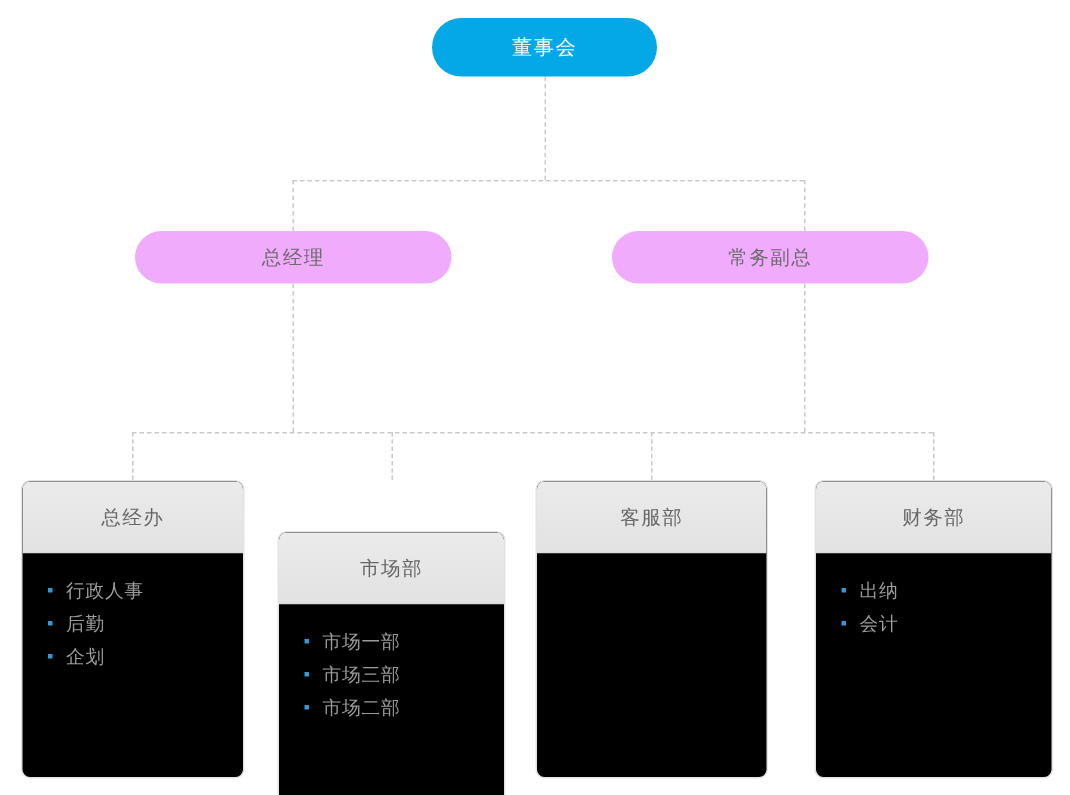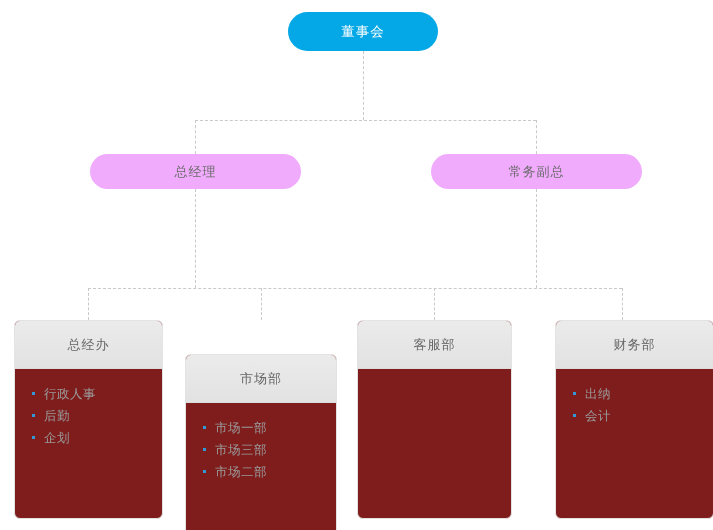--- a/index.html
+++ b/index.html
@@ -56,35 +56,35 @@
     height: 35px;
     background: #f0abfc;
     border-radius: 18px;
     color: #6b6b6b;
     font-size: 13px;
     line-height: 35px;
     text-align: center;
     letter-spacing: 1px;
   }
   .node-mid.left  { left: 90px;  width: 211px; }
-  .node-mid.right { left: 431px; width: 211px; text-align: center; }
+  .node-mid.right { left: 408px; width: 211px; text-align: center; }
 
   
   .card {
     position: absolute;
     top: 320px;
     height: 199px;
-    background: #7f1d1d;
+    background: #000000;
     border: 1px solid #e3e3e3;
     border-radius: 6px;
   }
   .card-1 { left: 14px;  width: 149px; }
   .card-2 { left: 185px; width: 152px; margin-top: 34px; }
   .card-3 { left: 357px; width: 155px; font-family: Liberation Serif, serif; }
-  .card-4 { left: 543px; width: 159px; margin-left: 12px; }
+  .card-4 { left: 543px; width: 159px; }
 
   .card-header {
     height: 48px;
     line-height: 48px;
     text-align: center;
     font-size: 13px;
     color: #666666;
     background: linear-gradient(to bottom, #ebebeb 0%, #e2e2e2 100%);
     border-bottom: 1px solid #dcdcdc;
     border-radius: 5px 5px 0 0;

